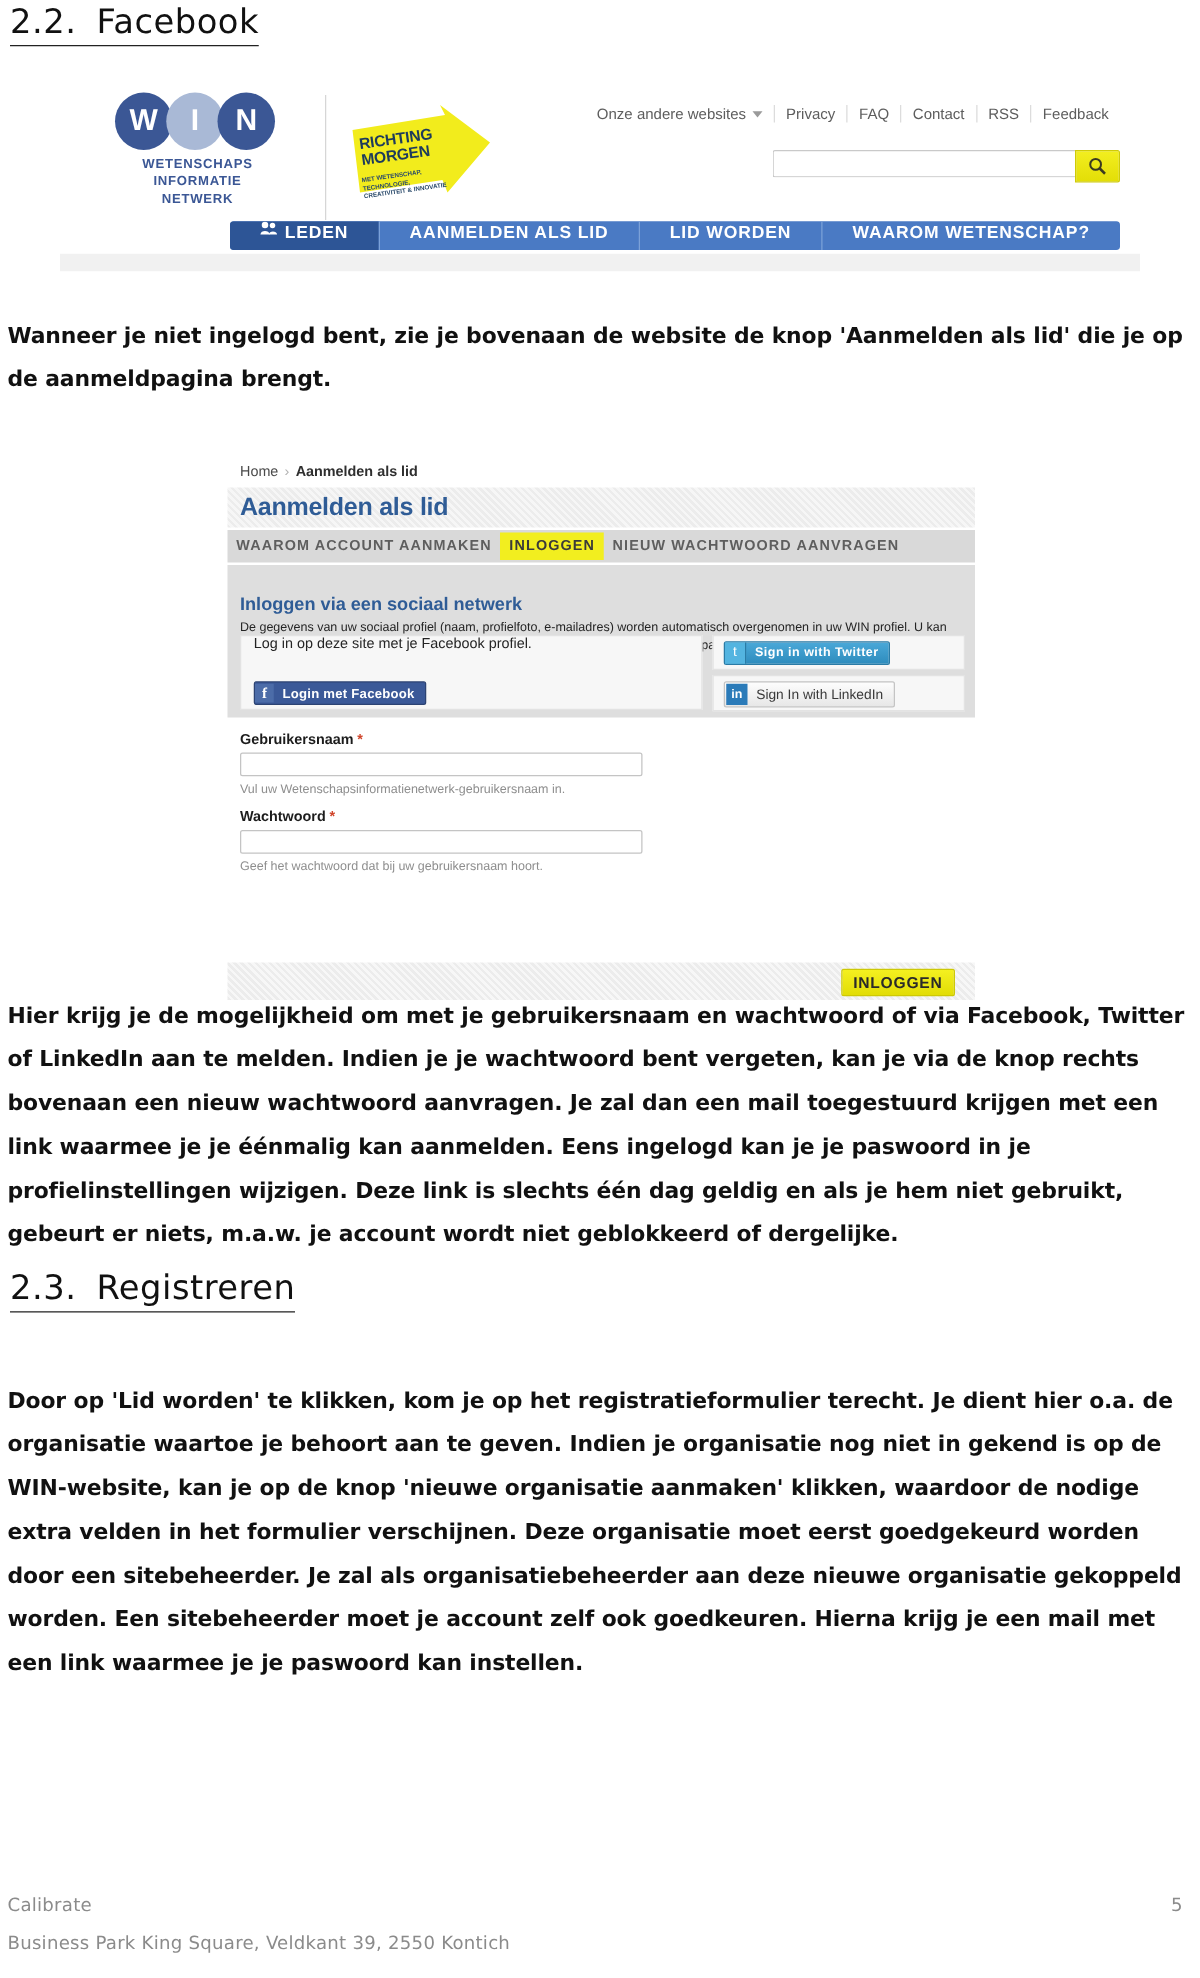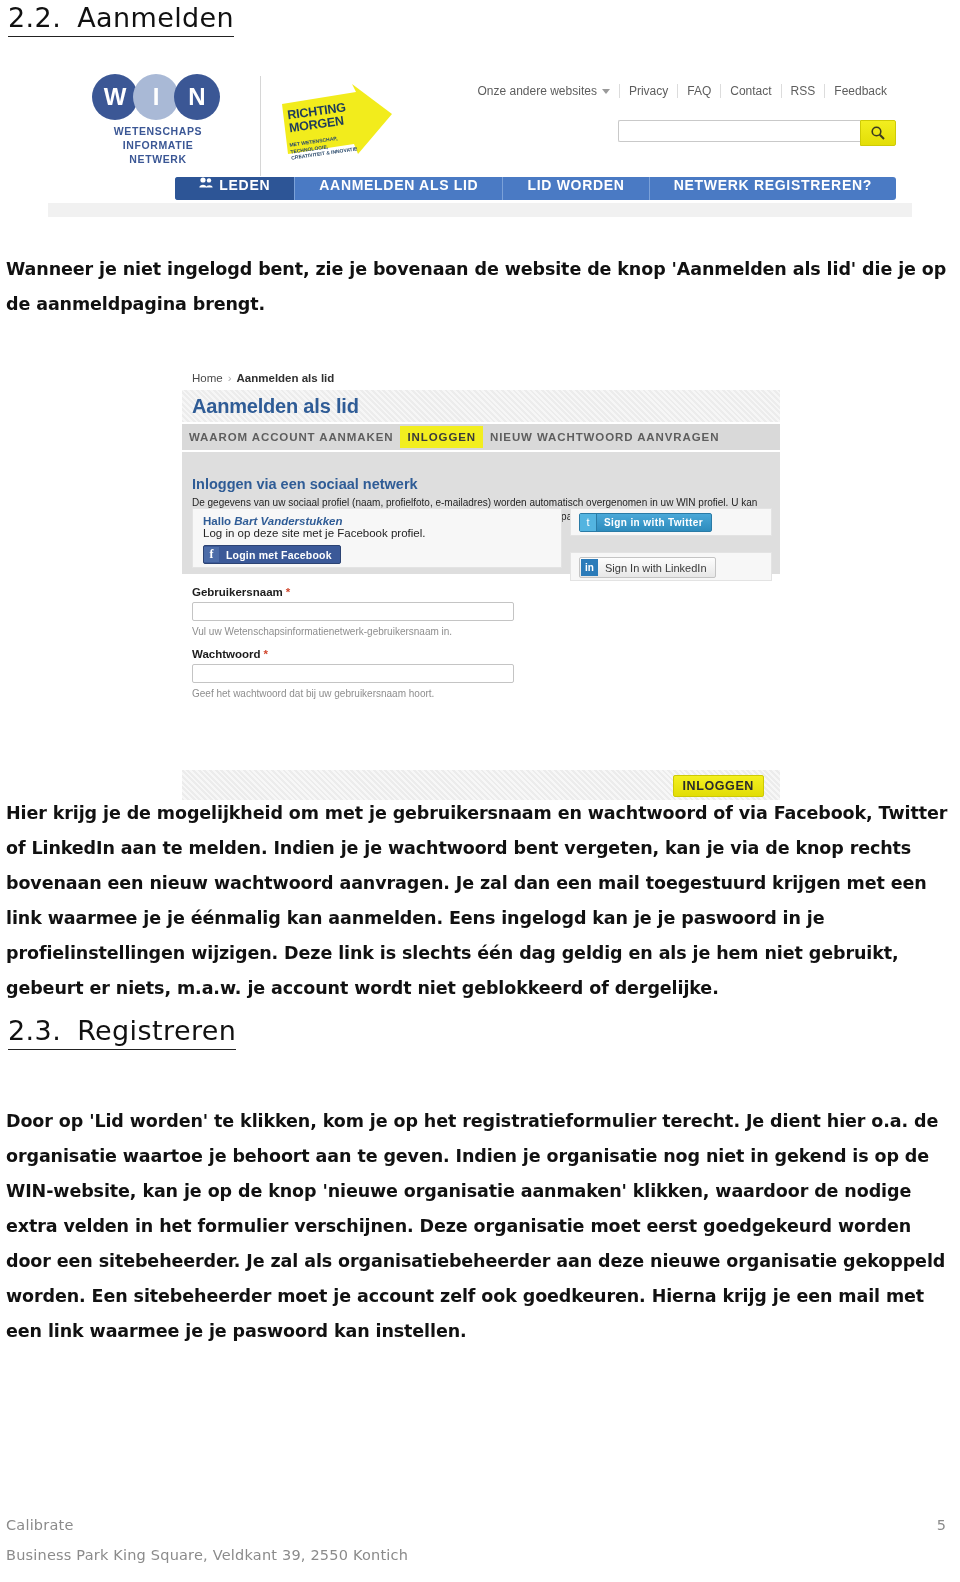--- a/index.html
+++ b/index.html
@@ -390,21 +390,21 @@
     letter-spacing: 0.2px;
   }
   .panel-right-top, .panel-right-bottom {
     position: absolute;
     left: 388px;
     width: 200px;
     background: #f7f7f7;
     border: 1px solid #e3e3e3;
   }
   .panel-right-top { top: 56px; height: 26px; }
-  .panel-right-bottom { top: 100px; height: 27px; }
+  .panel-right-bottom { top: 88px; height: 27px; }
   .tw-btn {
     position: absolute;
     left: 8px;
     top: 4px;
     height: 17px;
     background: linear-gradient(#4aa8d8, #2e8cbd);
     border: 1px solid #2a7ba6;
     border-radius: 2px;
     display: flex;
     align-items: center;
@@ -505,21 +505,21 @@
     letter-spacing: 0.6px;
     padding: 3px 9px;
     cursor: pointer;
     font-family: "Liberation Sans", sans-serif;
   }
 </style>
 </head>
 <body>
 
 <div class="doc-heading" style="top:2px;">
-  <span class="num">2.2.</span><span>Aanmelden</span>
+  <span class="num">2.2.</span><span>Facebook</span>
 </div>
 
 <div class="shot1">
 
   <div class="logo-area">
     <div class="win-circles">
       <div class="c c1">W</div>
       <div class="c c2">I</div>
       <div class="c c3">N</div>
     </div>
@@ -574,21 +574,21 @@
           <circle cx="4" cy="3" r="2.6" fill="#ffffff"></circle>
           <circle cx="10" cy="3.4" r="2.2" fill="#ffffff"></circle>
           <path d="M0.3 10.5 C0.6 6.8 7.4 6.8 7.7 10.5 Z" fill="#ffffff"></path>
           <path d="M7 10.5 C7.3 7.4 13.4 7.4 13.7 10.5 Z" fill="#ffffff"></path>
         </svg>
       </span>
       <span>LEDEN</span>
     </div>
     <div class="bbtn">AANMELDEN ALS LID</div>
     <div class="bbtn">LID WORDEN</div>
-    <div class="bbtn">NETWERK REGISTREREN?</div>
+    <div class="bbtn">WAAROM WETENSCHAP?</div>
   </div>
 
   <div class="shot1-bottomstrip"></div>
 </div>
 
 <p class="para" style="top:234px;">Wanneer je niet ingelogd bent, zie je bovenaan de website de knop 'Aanmelden als lid' die je op de aanmeldpagina brengt.</p>
 
 <div class="shot2">
 
   <div class="crumb">
@@ -603,21 +603,20 @@
     <div class="tab">WAAROM ACCOUNT AANMAKEN</div>
     <div class="tab active">INLOGGEN</div>
     <div class="tab">NIEUW WACHTWOORD AANVRAGEN</div>
   </div>
 
   <div class="social-box">
     <h3>Inloggen via een sociaal netwerk</h3>
     <p class="social-desc">De gegevens van uw sociaal profiel (naam, profielfoto, e-mailadres) worden automatisch overgenomen in uw WIN profiel. U kan deze gegevens altijd wijzigen in het WIN, zonder dat uw sociaal profiel wordt aangepast.</p>
 
     <div class="panel-left">
-      <p class="hello"><span>Hallo </span><em>Bart Vanderstukken</em></p>
       <p class="fb-line">Log in op deze site met je Facebook profiel.</p>
       <div class="fb-btn">
         <span class="fb-f">f</span>
         <span class="lbl">Login met Facebook</span>
       </div>
     </div>
 
     <div class="panel-right-top">
       <div class="tw-btn">
         <span class="tw-bird">t</span>

